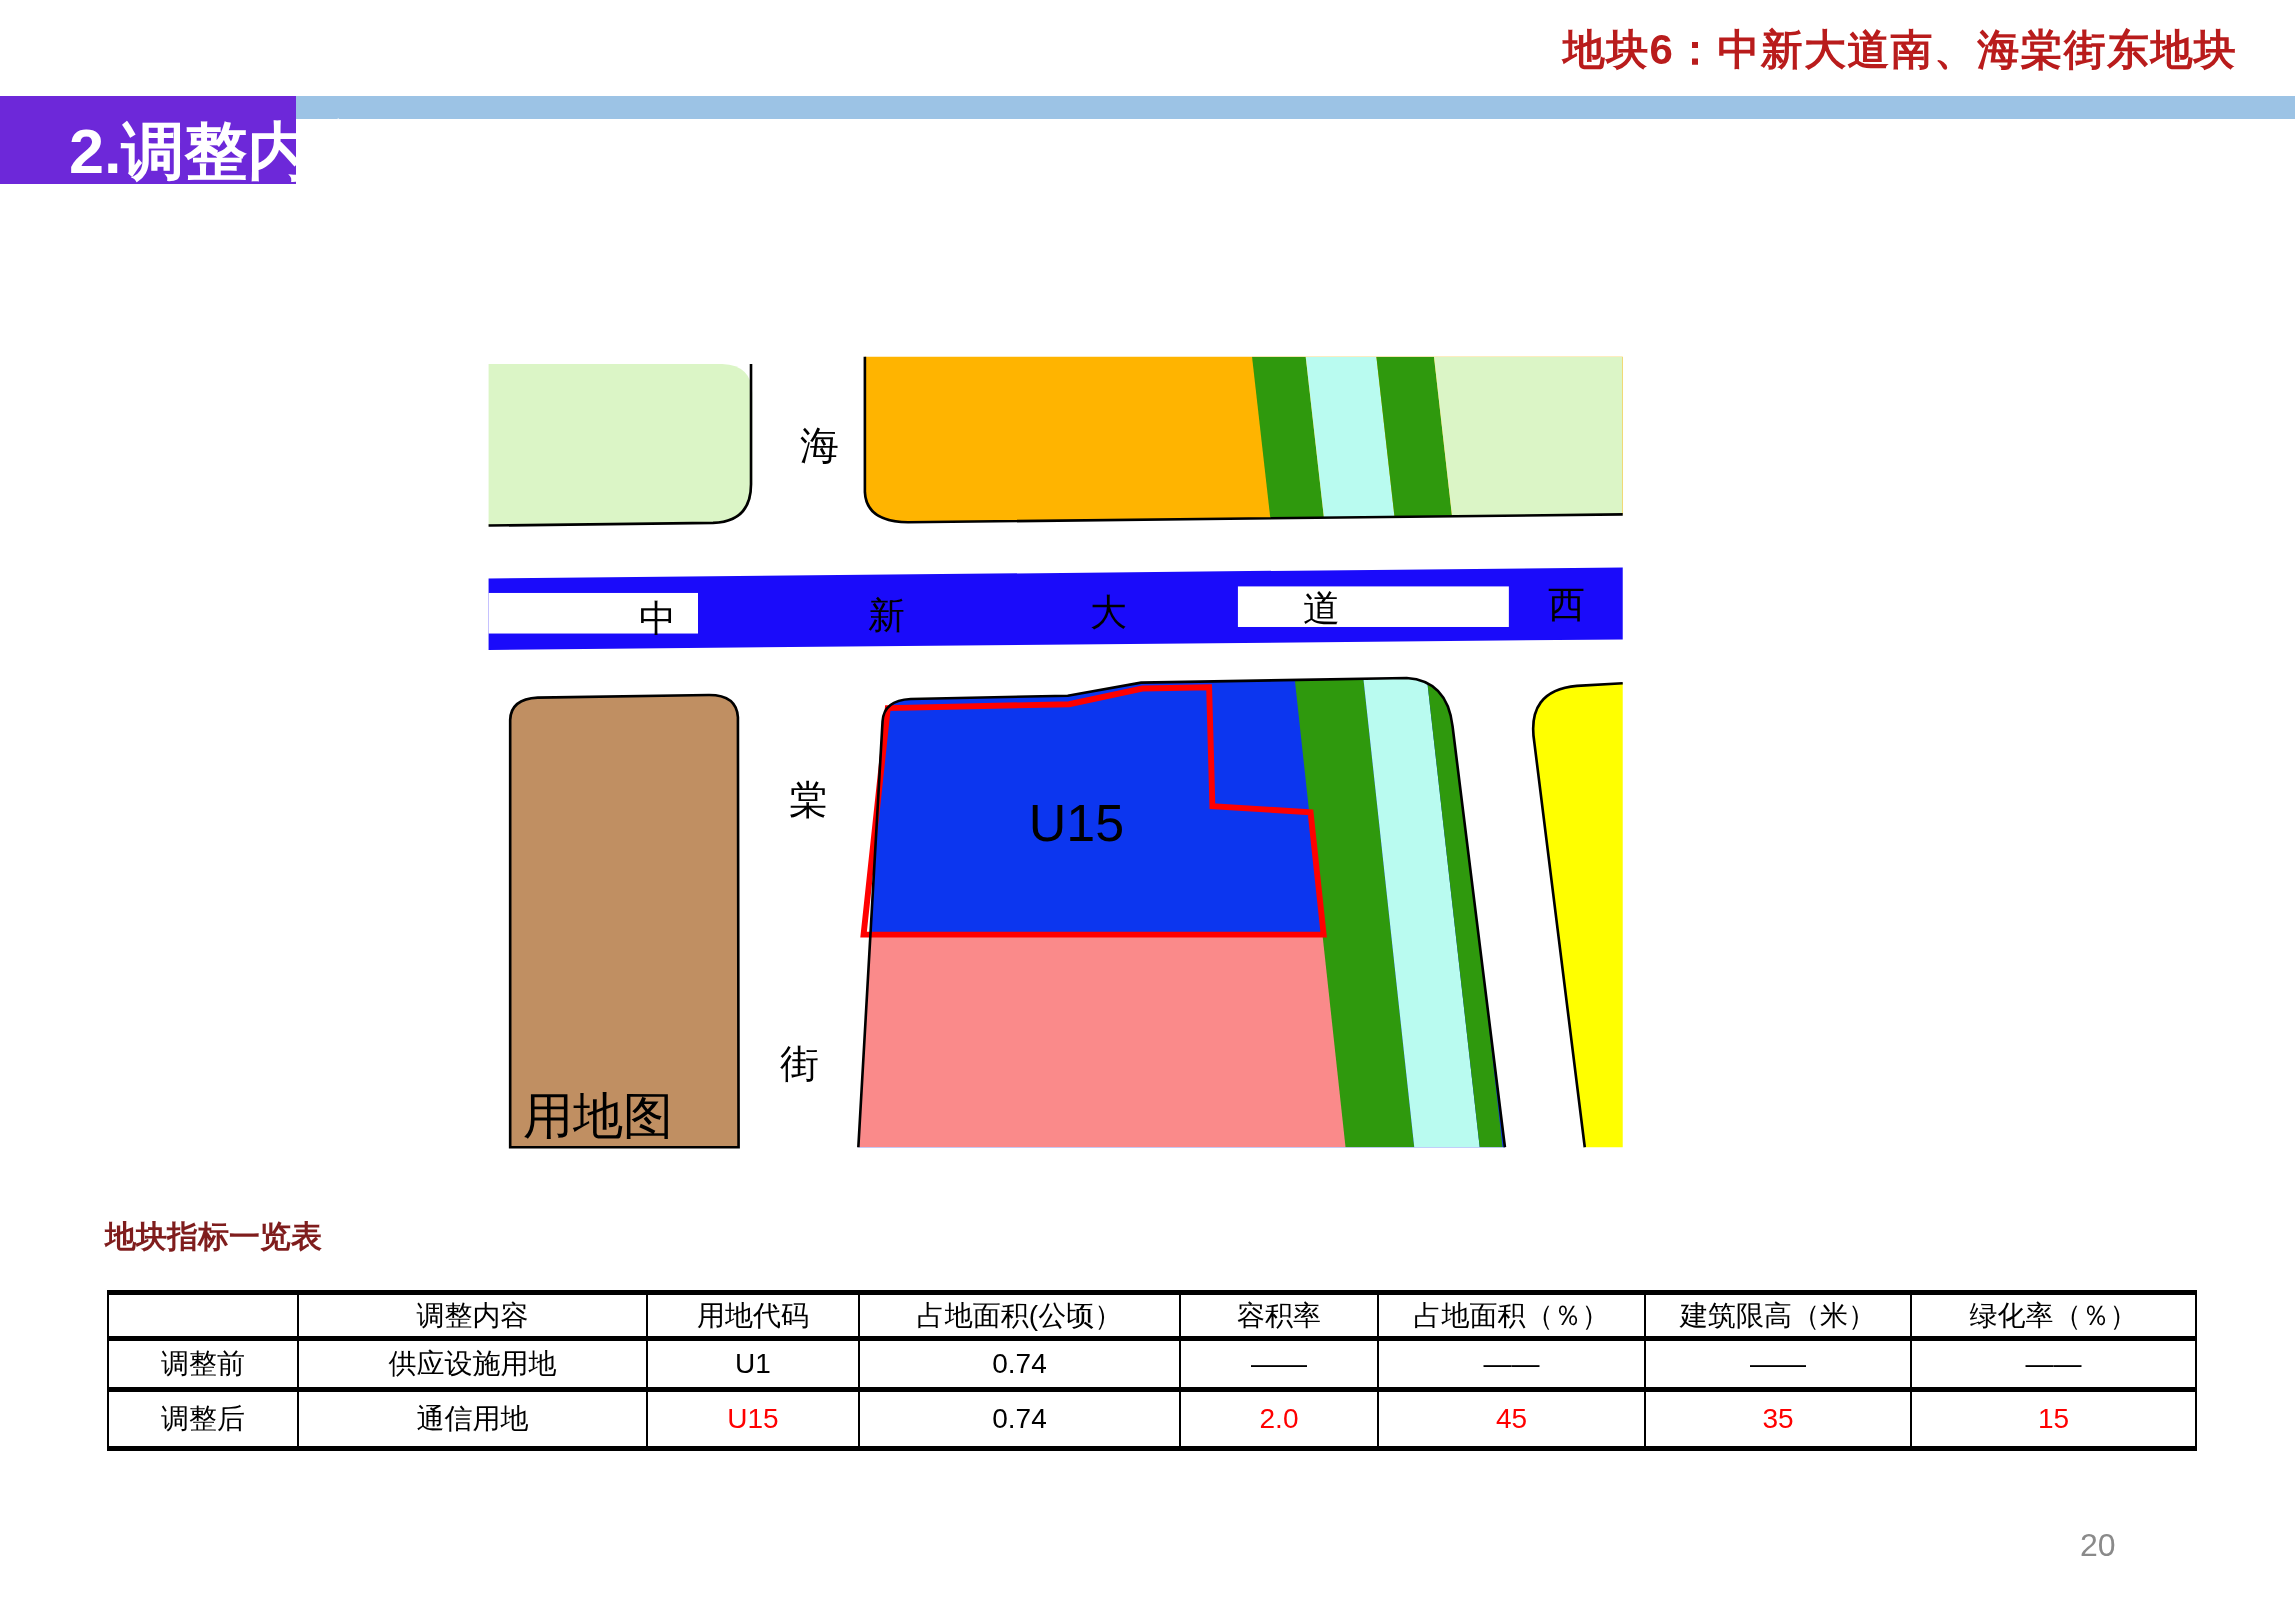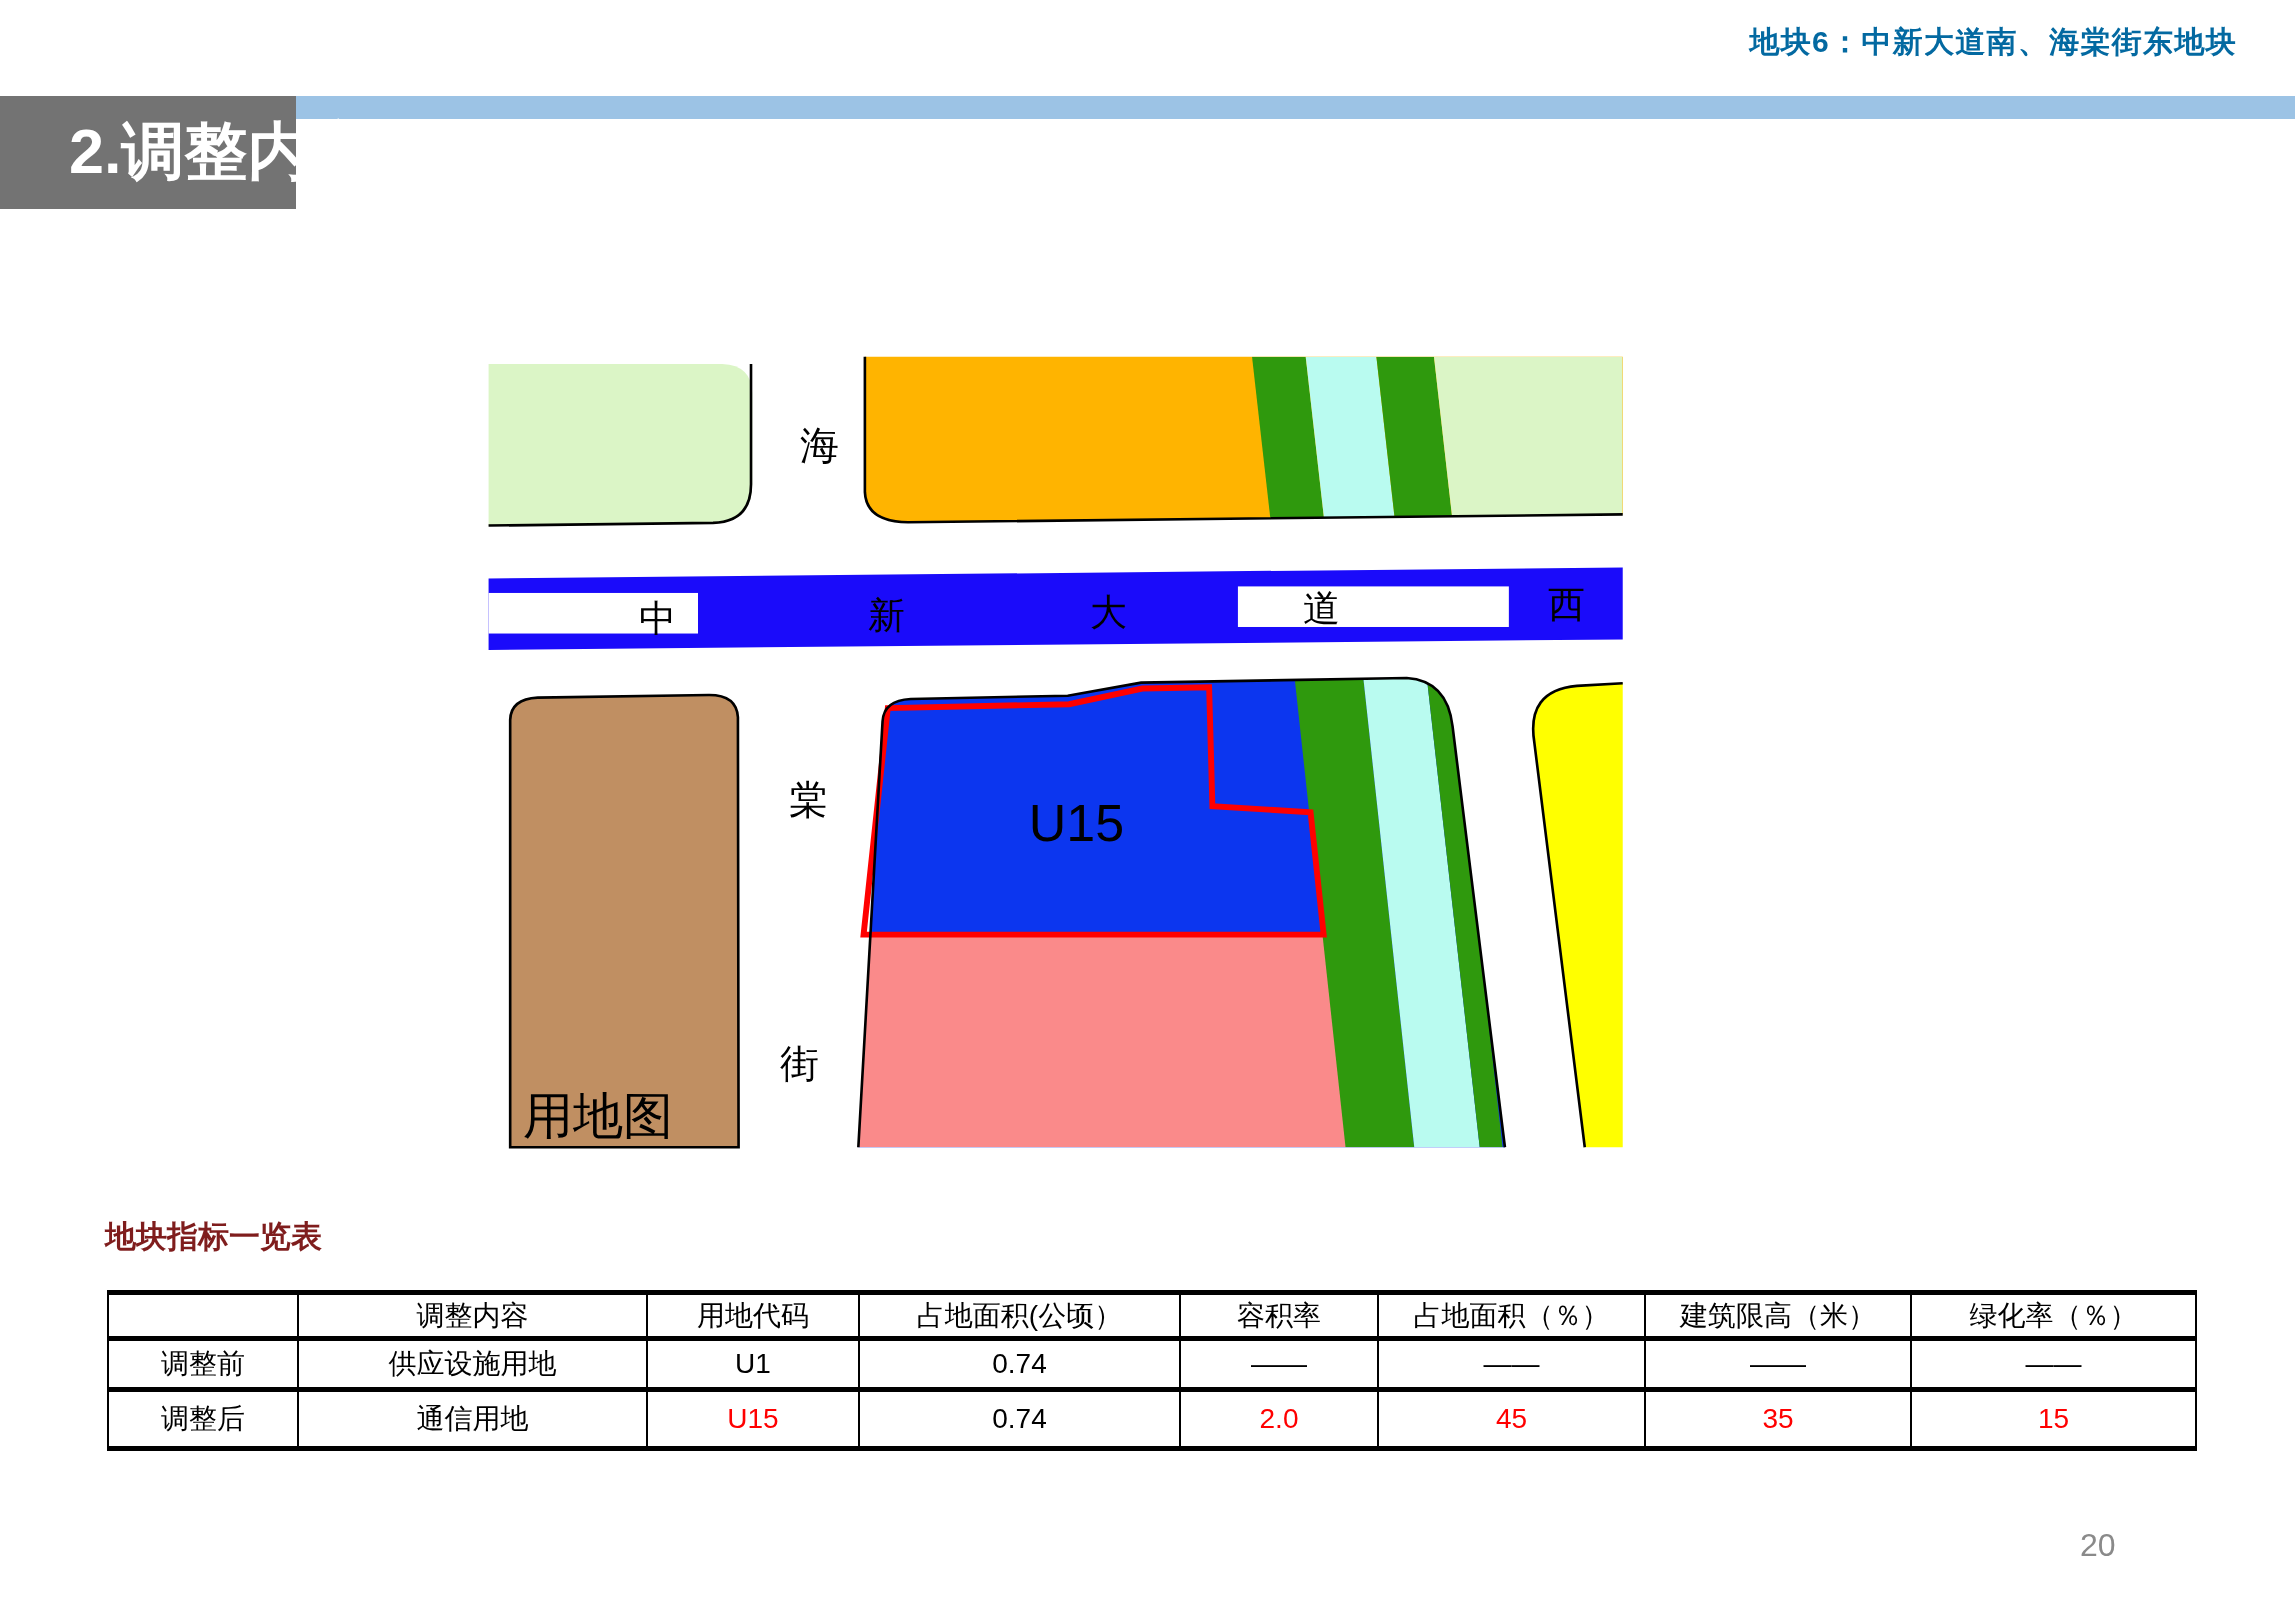--- a/index.html
+++ b/index.html
@@ -5,26 +5,26 @@
   html,body{margin:0;padding:0;background:#666;}
   *{box-sizing:border-box;}
   .slide{
     position:relative;width:2295px;height:1623px;background:#ffffff;
     font-family:"Liberation Sans",sans-serif;overflow:hidden;
   }
   .abs{position:absolute;}
 
   
   .top-title{
-    right:58px;top:22px;font-size:30px;font-weight:bold;color:#0369a1;
+    right:58px;top:22px;font-size:42px;font-weight:bold;color:#b91c1c;
     letter-spacing:1.3px;white-space:nowrap;margin-left:21px;
   }
   .blue-strip{left:0;top:96px;width:2295px;height:23px;background:#9CC3E5;}
   .banner{
-    left:0;top:96px;width:296px;height:113px;background:#737373;
+    left:0;top:96px;width:296px;height:88px;background:#6d28d9;
   }
   .banner-text{
     position:absolute;left:69px;top:0;height:113px;line-height:110px;
     font-size:63px;font-weight:bold;color:#ffffff;white-space:nowrap;
   }
   .intro{left:501px;top:260px;font-size:38px;font-weight:bold;color:#000;white-space:nowrap;}
 
   
   .map-label{position:absolute;color:#000;white-space:nowrap;}
   .cjk60{font-size:39px;}

